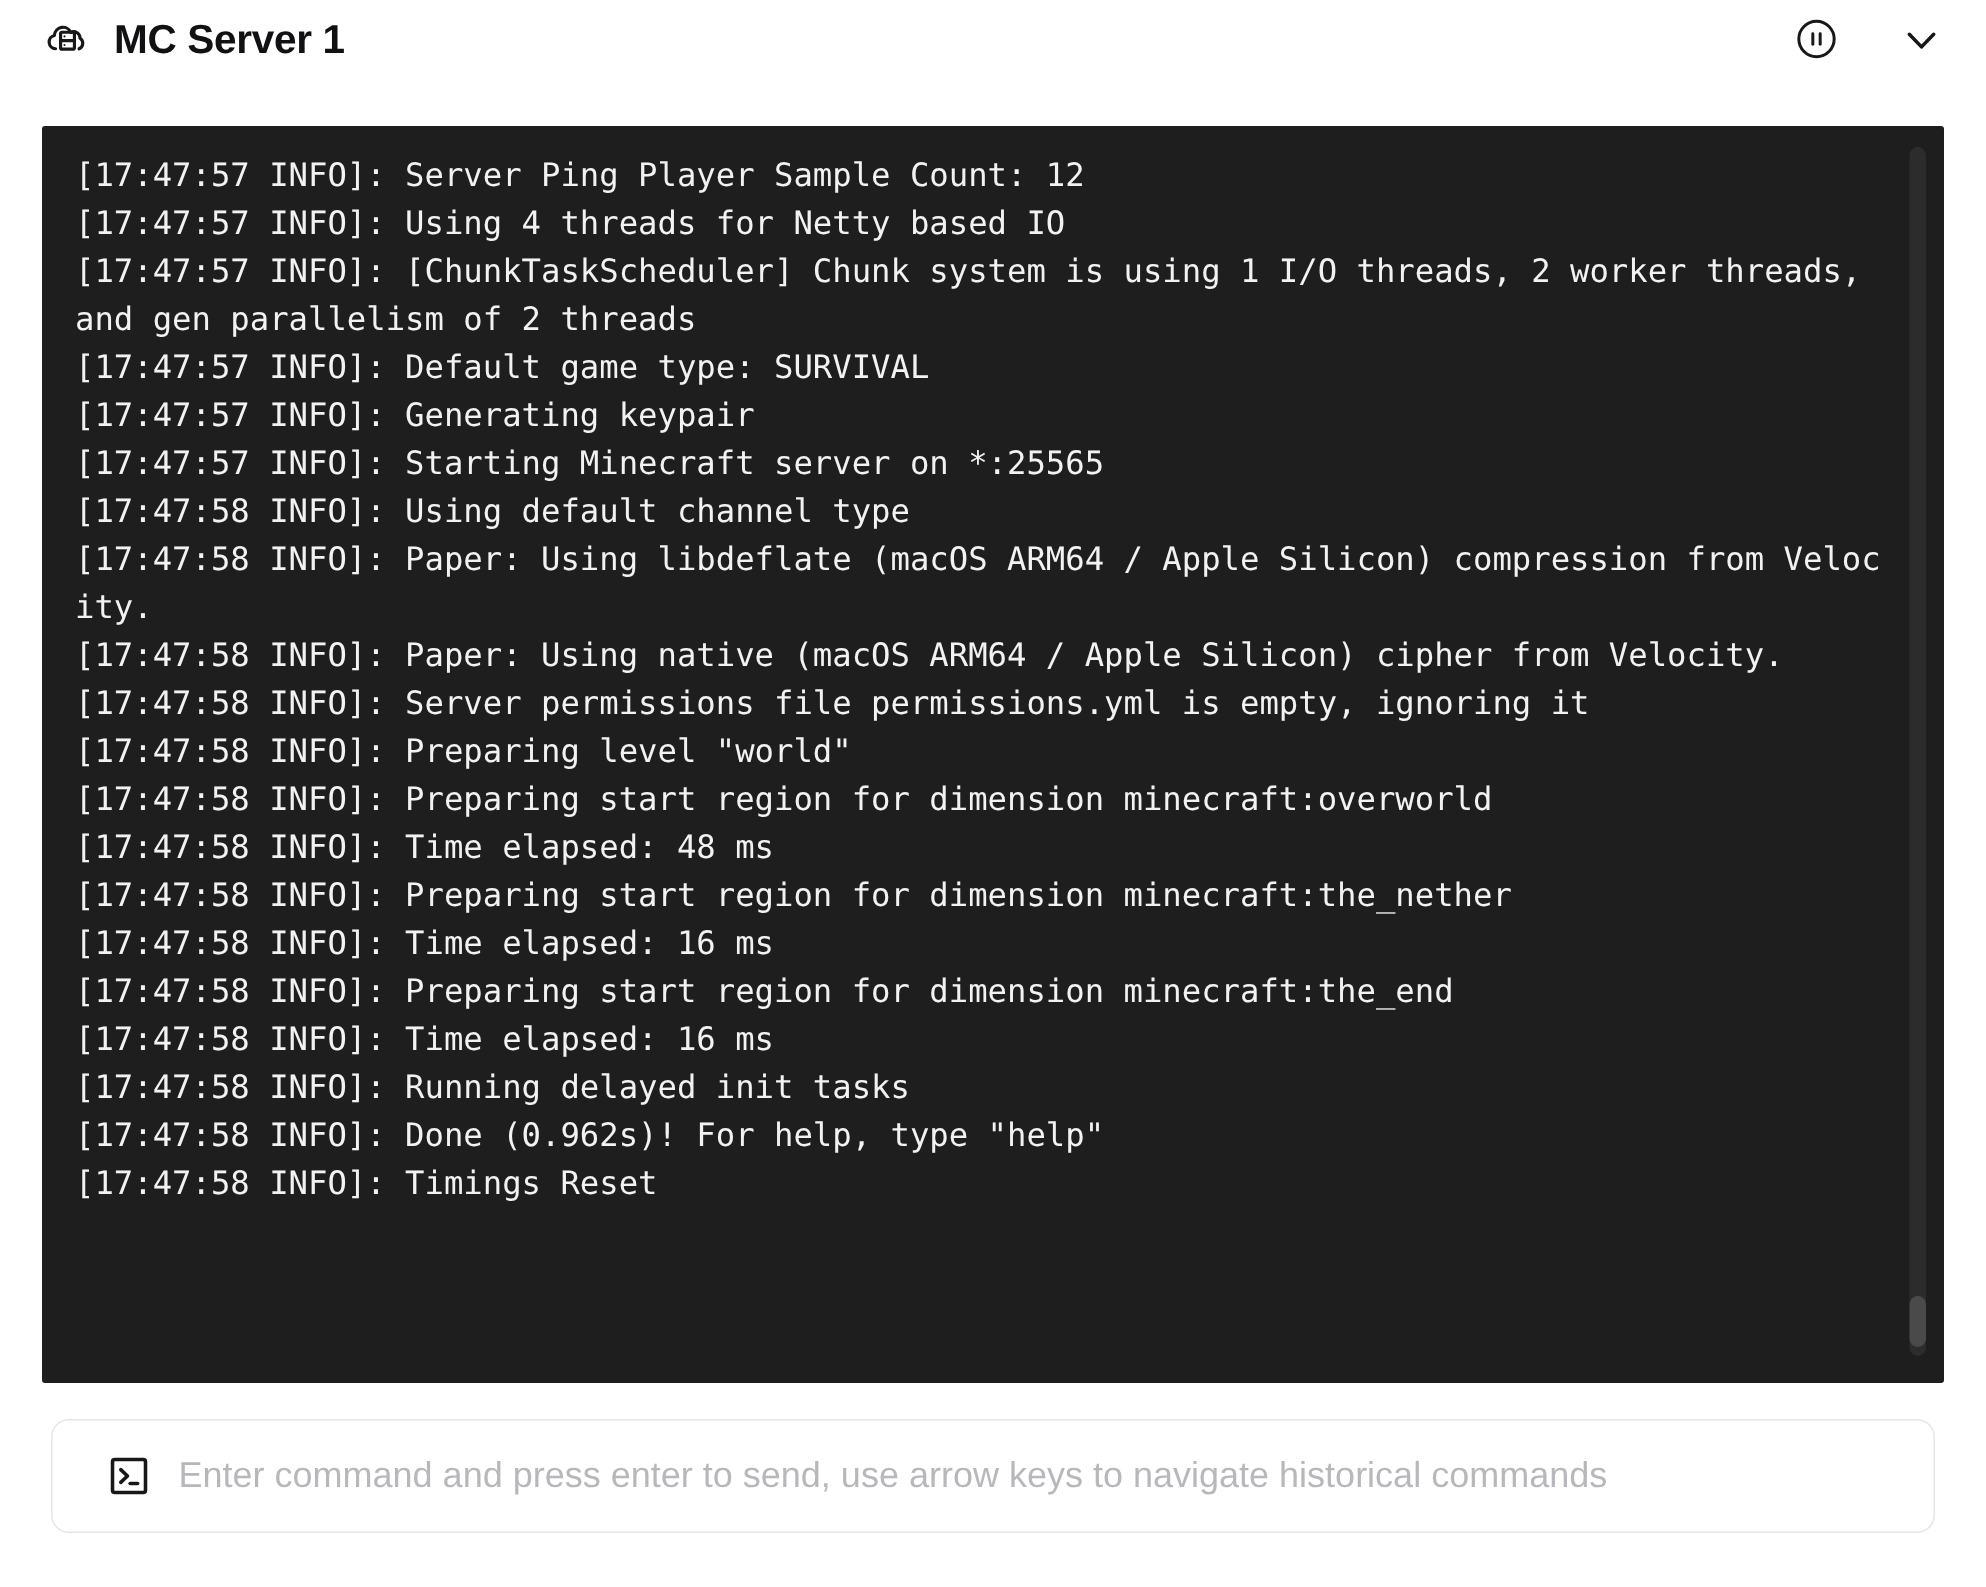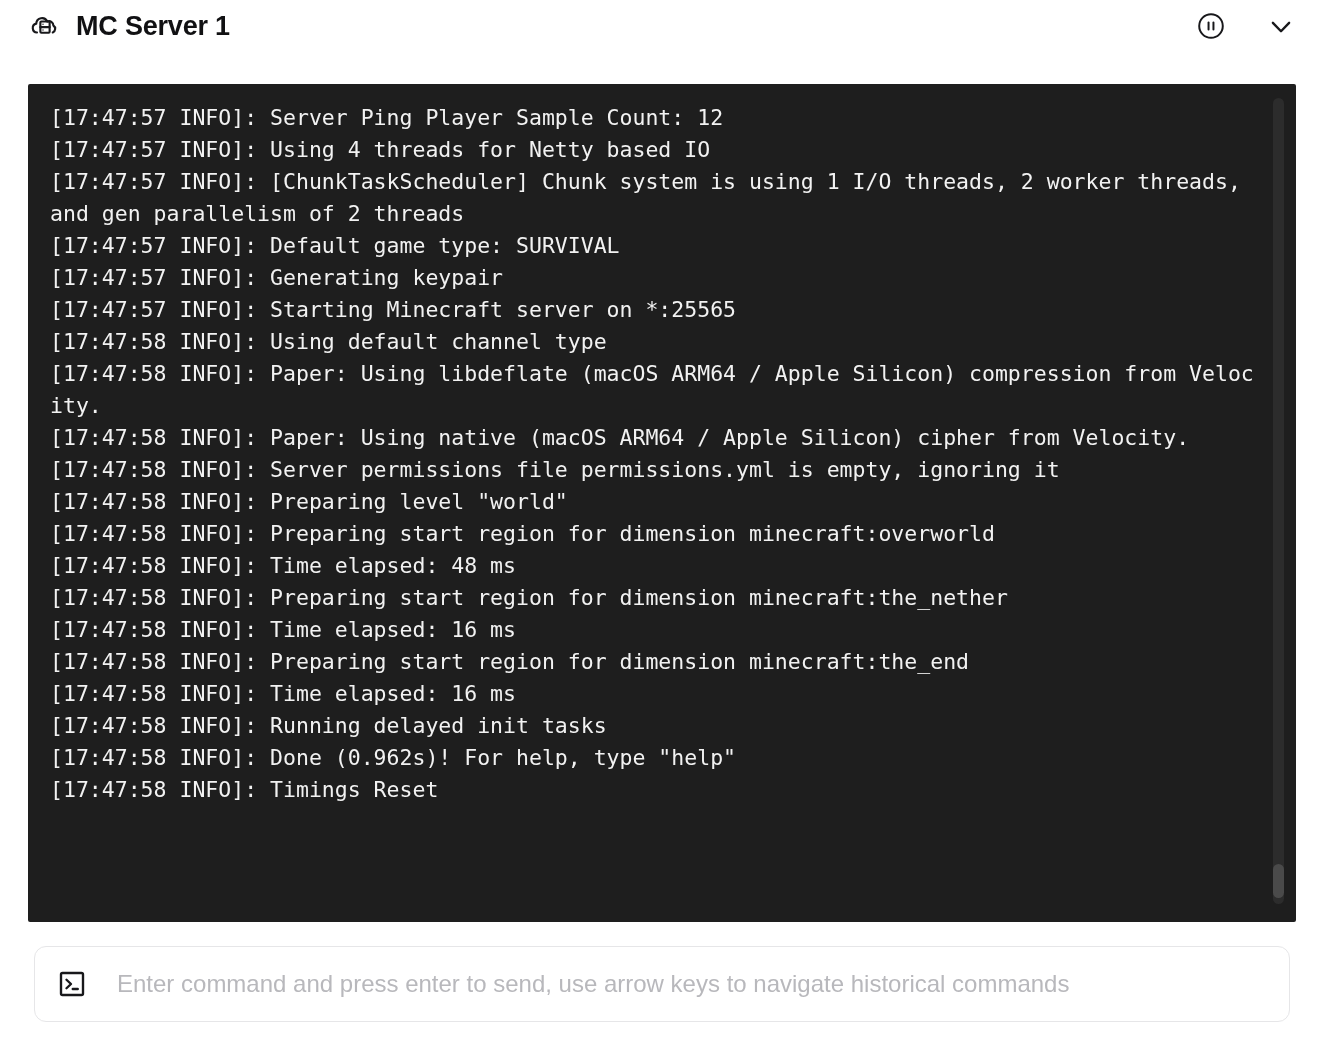--- a/index.html
+++ b/index.html
@@ -139,22 +139,22 @@
     left: 34px;
     top: 946px;
     width: 1256px;
     height: 76px;
     border: 1px solid #e6e6e8;
     border-radius: 12px;
     background: #ffffff;
     box-sizing: border-box;
     display: flex;
     align-items: center;
-    padding: 0 22px;
-    gap: 30px;
+    padding: 0 36px;
+    gap: 18px;
     cursor: text;
   }
   .prompt-icon {
     width: 30px;
     height: 30px;
     flex: 0 0 auto;
     display: block;
     color: #18181b;
   }
   .cmd-input {

